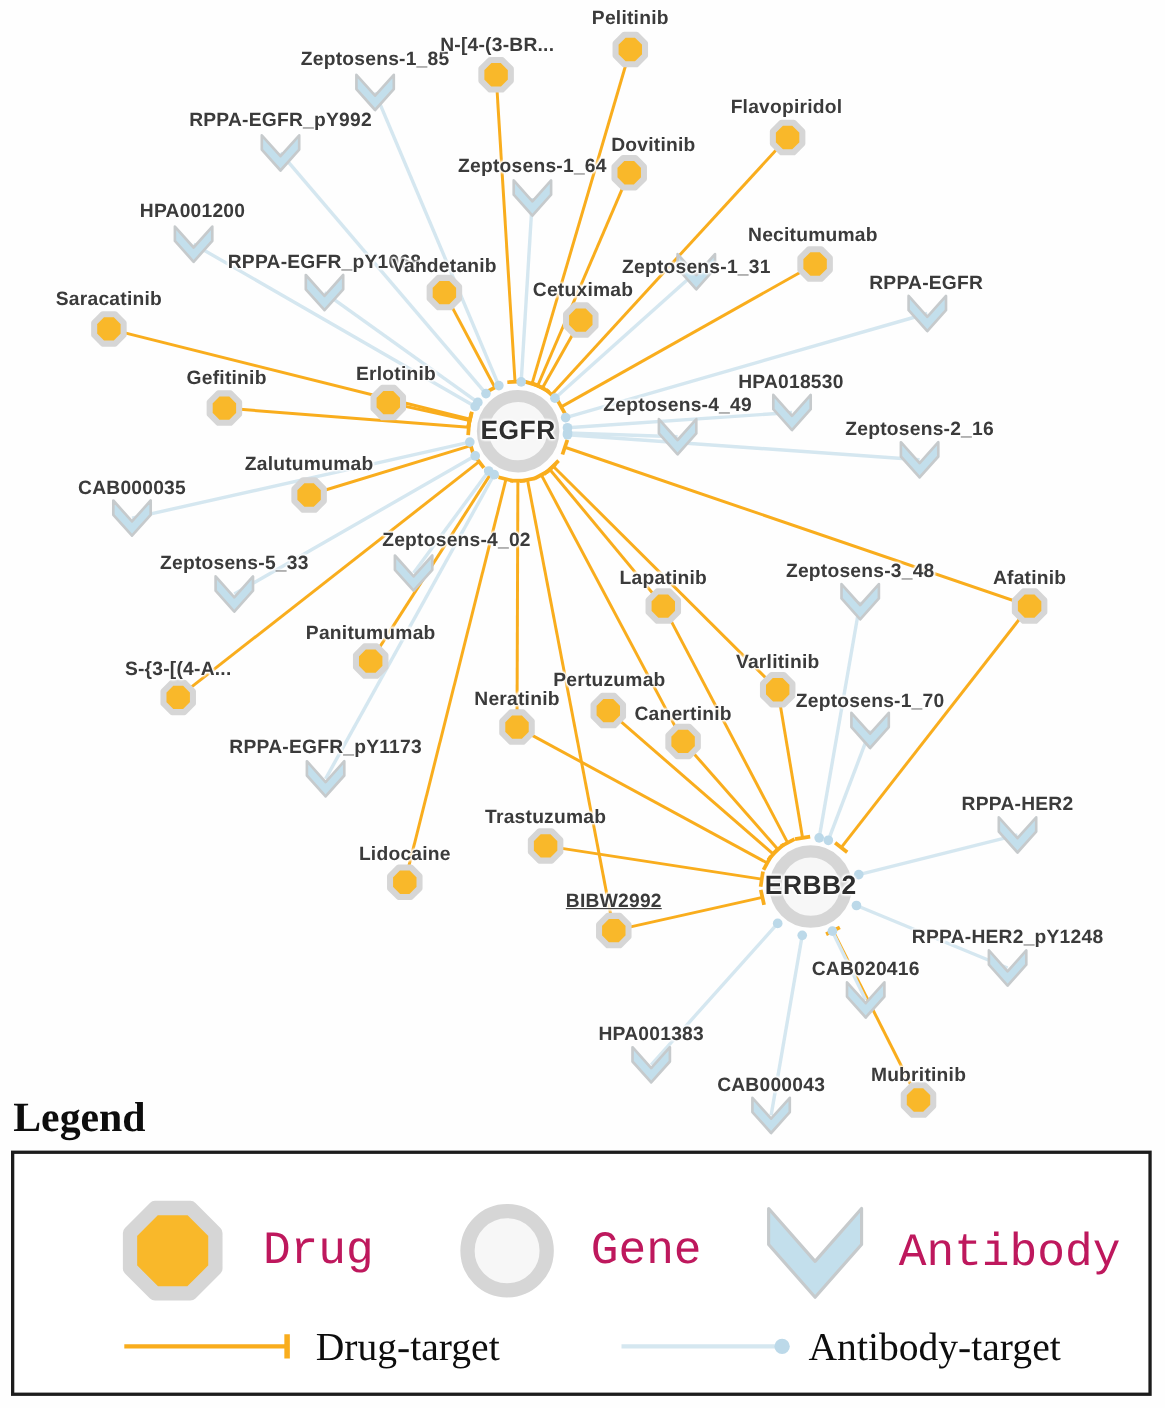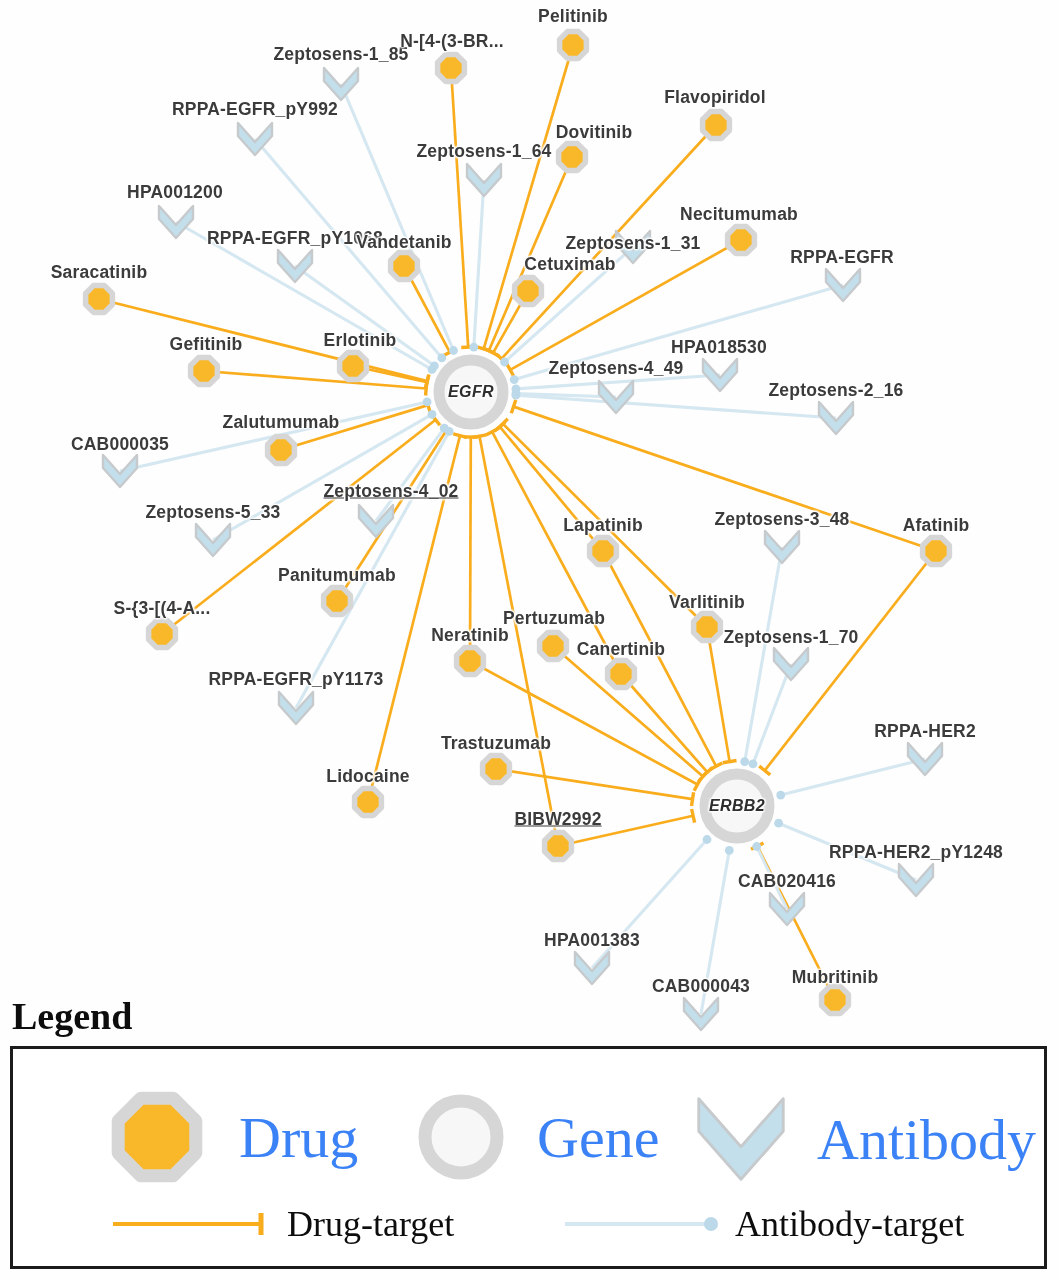--- a/index.html
+++ b/index.html
@@ -3,27 +3,27 @@
 <meta charset="utf-8">
 <style>
   html,body{margin:0;padding:0;background:#ffffff;}
   .page{position:relative;width:1059px;height:1280px;background:#fefefe;overflow:hidden;
         font-family:"Liberation Sans",sans-serif;}
   #graph-svg{position:absolute;left:0;top:0;}
   #labels{position:absolute;left:0;top:0;width:1059px;height:1280px;pointer-events:none;}
   .node-label{position:absolute;transform:translate(-50%,-50%);font-weight:bold;font-size:17.5px;
       color:#3b3b3b;white-space:nowrap;letter-spacing:.2px;
       text-shadow:0 0 3px #fff,0 0 3px #fff,1px 1px 2px #fff,-1px -1px 2px #fff,1px -1px 2px #fff,-1px 1px 2px #fff;}
-  .gene-label{font-size:16px;color:#2e2e2e;letter-spacing:.4px;font-style:italic;}
+  .gene-label{font-size:24px;color:#2e2e2e;letter-spacing:.4px;}
   .legend-title{position:absolute;left:12px;top:994px;font-family:"Liberation Serif",serif;
       font-weight:bold;font-size:38px;color:#0d0d0d;}
   .legend-box{position:absolute;left:10px;top:1046px;width:1031px;height:217px;
       border:3.5px solid #1c1c1c;background:#ffffff;}
   .legend-item{position:absolute;display:flex;align-items:center;gap:26px;}
-  .legend-item .lbl{font-family:Liberation Serif, serif;font-size:58px;color:#3b82f6;}
+  .legend-item .lbl{font-family:Liberation Mono, monospace;font-size:42px;color:#be185d;}
   .legend-edge-item{position:absolute;display:flex;align-items:center;gap:10px;}
   .legend-edge-item .lbl{font-family:"Liberation Serif",serif;font-size:36px;color:#0d0d0d;}
 </style>
 </head>
 <body>
 
 <div class="page">
 
   <svg id="graph-svg" width="1059" height="1280">
     <g id="edge-layer">
@@ -182,37 +182,37 @@
       <div class="node-label" style="left: 255px; top: 109px;">RPPA-EGFR_pY992</div>
       <div class="node-label" style="left: 484px; top: 151px;">Zeptosens-1_64</div>
       <div class="node-label" style="left: 175px; top: 192px;">HPA001200</div>
       <div class="node-label" style="left: 633px; top: 219px; margin-top: 24px;">Zeptosens-1_31</div>
       <div class="node-label" style="left: 295px; top: 238px;">RPPA-EGFR_pY1068</div>
       <div class="node-label" style="left: 842px; top: 257px;">RPPA-EGFR</div>
       <div class="node-label" style="left: 719px; top: 347px;">HPA018530</div>
       <div class="node-label" style="left: 616px; top: 368px;">Zeptosens-4_49</div>
       <div class="node-label" style="left: 836px; top: 390px;">Zeptosens-2_16</div>
       <div class="node-label" style="left: 120px; top: 444px;">CAB000035</div>
-      <div class="node-label" style="left: 391px; top: 491px; text-decoration: underline;">Zeptosens-4_02</div>
+      <div class="node-label" style="left: 415px; top: 491px;">Zeptosens-4_02</div>
       <div class="node-label" style="left: 213px; top: 512px;">Zeptosens-5_33</div>
       <div class="node-label" style="left: 782px; top: 519px;">Zeptosens-3_48</div>
       <div class="node-label" style="left: 791px; top: 637px;">Zeptosens-1_70</div>
       <div class="node-label" style="left: 296px; top: 679px;">RPPA-EGFR_pY1173</div>
       <div class="node-label" style="left: 925px; top: 731px;">RPPA-HER2</div>
       <div class="node-label" style="left: 916px; top: 852px;">RPPA-HER2_pY1248</div>
       <div class="node-label" style="left: 787px; top: 881px;">CAB020416</div>
       <div class="node-label" style="left: 592px; top: 940px;">HPA001383</div>
       <div class="node-label" style="left: 701px; top: 986px;">CAB000043</div>
       <div class="node-label" style="left: 573px; top: 16px;">Pelitinib</div>
       <div class="node-label" style="left: 452px; top: 41px;">N-[4-(3-BR...</div>
       <div class="node-label" style="left: 715px; top: 97px;">Flavopiridol</div>
       <div class="node-label" style="left: 574px; top: 132px; padding-left: 40px;">Dovitinib</div>
       <div class="node-label" style="left: 739px; top: 214px;">Necitumumab</div>
       <div class="node-label" style="left: 404px; top: 242px;">Vandetanib</div>
-      <div class="node-label" style="left: 530px; top: 264px; margin-left: 40px;">Cetuximab</div>
+      <div class="node-label" style="left: 530px; top: 264px;">Cetuximab</div>
       <div class="node-label" style="left: 99px; top: 272px;">Saracatinib</div>
       <div class="node-label" style="left: 206px; top: 344px;">Gefitinib</div>
       <div class="node-label" style="left: 344px; top: 340px; padding-left: 32px;">Erlotinib</div>
       <div class="node-label" style="left: 281px; top: 422px;">Zalutumumab</div>
       <div class="node-label" style="left: 603px; top: 525px;">Lapatinib</div>
       <div class="node-label" style="left: 936px; top: 525px;">Afatinib</div>
       <div class="node-label" style="left: 337px; top: 575px;">Panitumumab</div>
       <div class="node-label" style="left: 707px; top: 602px;">Varlitinib</div>
       <div class="node-label" style="left: 162px; top: 608px;">S-{3-[(4-A...</div>
       <div class="node-label" style="left: 554px; top: 618px;">Pertuzumab</div>

